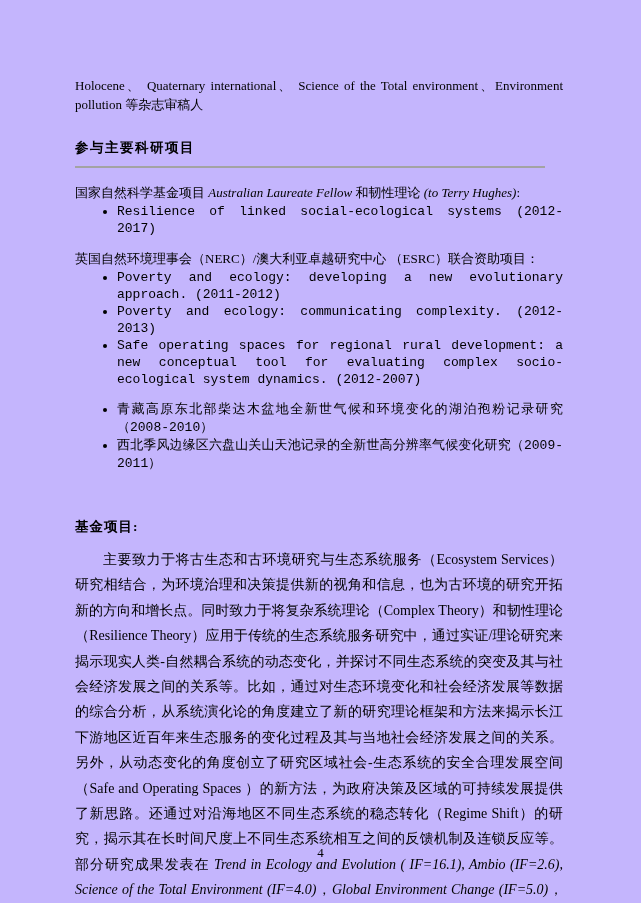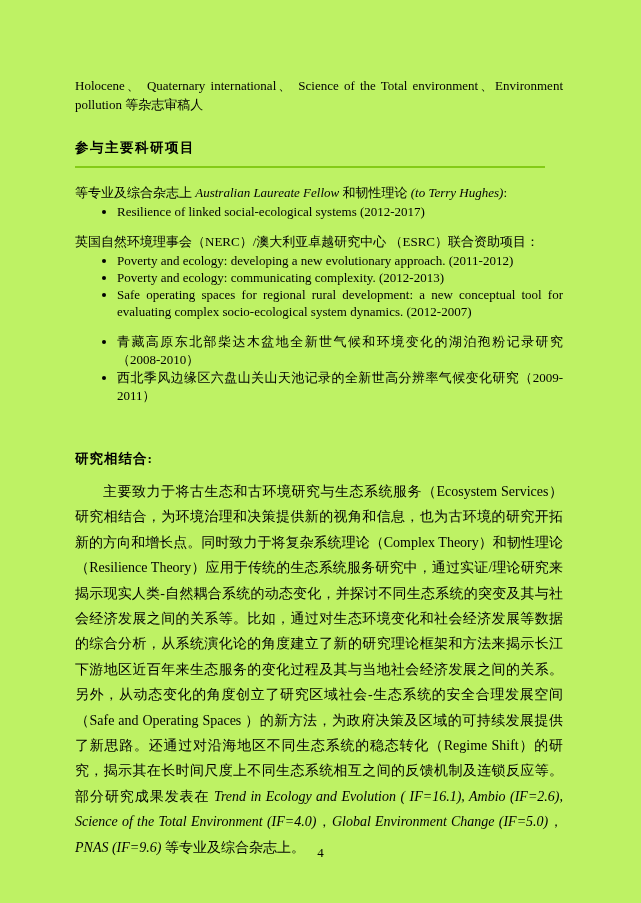--- a/index.html
+++ b/index.html
@@ -4,55 +4,56 @@
 <style>
   html, body {
     margin: 0;
     padding: 0;
     background: #ffffff;
   }
   .page {
     position: relative;
     width: 641px;
     height: 903px;
-    background: #bef264;
+    background: #c4b5fd;
     color: #000000;
     font-family: "Liberation Serif", "DejaVu Serif", serif;
     box-sizing: border-box;
     padding: 76px 78px 0 75px;
     overflow: hidden;
   }
   .note {
     margin: 0;
     font-size: 13px;
     line-height: 19px;
     text-align: justify;
   }
   .section-title {
     margin: 26px 18px 0 0;
     font-size: 13.5px;
     font-weight: bold;
     letter-spacing: 1.5px;
     line-height: 16px;
     padding-bottom: 10px;
-    border-bottom: 2px solid #84cc16;
+    border-bottom: 2px solid #a3a3a3;
   }
   .project-group { margin-top: 13px; }
   .project-group.first { margin-top: 16px; }
   .group-heading {
     margin: 0;
     font-size: 13px;
     line-height: 17px;
     text-align: justify;
   }
   .group-heading .it { font-style: italic; }
   ul.project-list {
     margin: 2px 0 0 0;
     padding: 0 0 0 42px;
     list-style: disc;
+    font-family: Liberation Mono, monospace;
   }
   ul.project-list li {
     font-size: 13px;
     line-height: 17px;
     text-align: justify;
   }
   ul.project-list.cjk li { line-height: 18px; }
   .results-title {
     margin: 46px 0 0 0;
     font-size: 13.5px;
@@ -80,21 +81,21 @@
 </head>
 <body>
 
 <div class="page">
 
   <p class="note">Holocene、 Quaternary international、 Science of the Total environment、Environment pollution 等杂志审稿人</p>
 
   <h2 class="section-title">参与主要科研项目</h2>
 
   <div class="project-group first">
-    <p class="group-heading"><span>等专业及综合杂志上 </span><span class="it">Australian Laureate Fellow</span><span> 和韧性理论 </span><span class="it">(to Terry Hughes)</span><span>:</span></p>
+    <p class="group-heading"><span>国家自然科学基金项目 </span><span class="it">Australian Laureate Fellow</span><span> 和韧性理论 </span><span class="it">(to Terry Hughes)</span><span>:</span></p>
     <ul class="project-list">
       <li>Resilience of linked social-ecological systems (2012-2017)</li>
     </ul>
   </div>
 
   <div class="project-group">
     <p class="group-heading"><span>英国自然环境理事会（NERC）/澳大利亚卓越研究中心 （ESRC）联合资助项目：</span></p>
     <ul class="project-list">
       <li>Poverty and ecology: developing a new evolutionary approach. (2011-2012)</li>
       <li>Poverty and ecology: communicating complexity. (2012-2013)</li>
@@ -102,19 +103,19 @@
     </ul>
   </div>
 
   <div class="project-group">
     <ul class="project-list cjk">
       <li>青藏高原东北部柴达木盆地全新世气候和环境变化的湖泊孢粉记录研究（2008-2010）</li>
       <li>西北季风边缘区六盘山关山天池记录的全新世高分辨率气候变化研究（2009-2011）</li>
     </ul>
   </div>
 
-  <h3 class="results-title">研究相结合:</h3>
+  <h3 class="results-title">基金项目:</h3>
 
   <p class="results-para"><span>主要致力于将古生态和古环境研究与生态系统服务（Ecosystem Services）研究相结合，为环境治理和决策提供新的视角和信息，也为古环境的研究开拓新的方向和增长点。同时致力于将复杂系统理论（Complex Theory）和韧性理论（Resilience Theory）应用于传统的生态系统服务研究中，通过实证/理论研究来揭示现实人类-自然耦合系统的动态变化，并探讨不同生态系统的突变及其与社会经济发展之间的关系等。比如，通过对生态环境变化和社会经济发展等数据的综合分析，从系统演化论的角度建立了新的研究理论框架和方法来揭示长江下游地区近百年来生态服务的变化过程及其与当地社会经济发展之间的关系。另外，从动态变化的角度创立了研究区域社会-生态系统的安全合理发展空间 （Safe and Operating Spaces ）的新方法，为政府决策及区域的可持续发展提供了新思路。还通过对沿海地区不同生态系统的稳态转化（Regime Shift）的研究，揭示其在长时间尺度上不同生态系统相互之间的反馈机制及连锁反应等。部分研究成果发表在 </span><span class="it">Trend in Ecology and Evolution ( IF=16.1), Ambio (IF=2.6), Science of the Total Environment (IF=4.0)</span><span>，</span><span class="it">Global Environment Change (IF=5.0)</span><span>，</span><span class="it">PNAS (IF=9.6)</span><span> 等专业及综合杂志上。</span></p>
 
   <div class="page-num">4</div>
 
 </div>
 
 </body></html>

